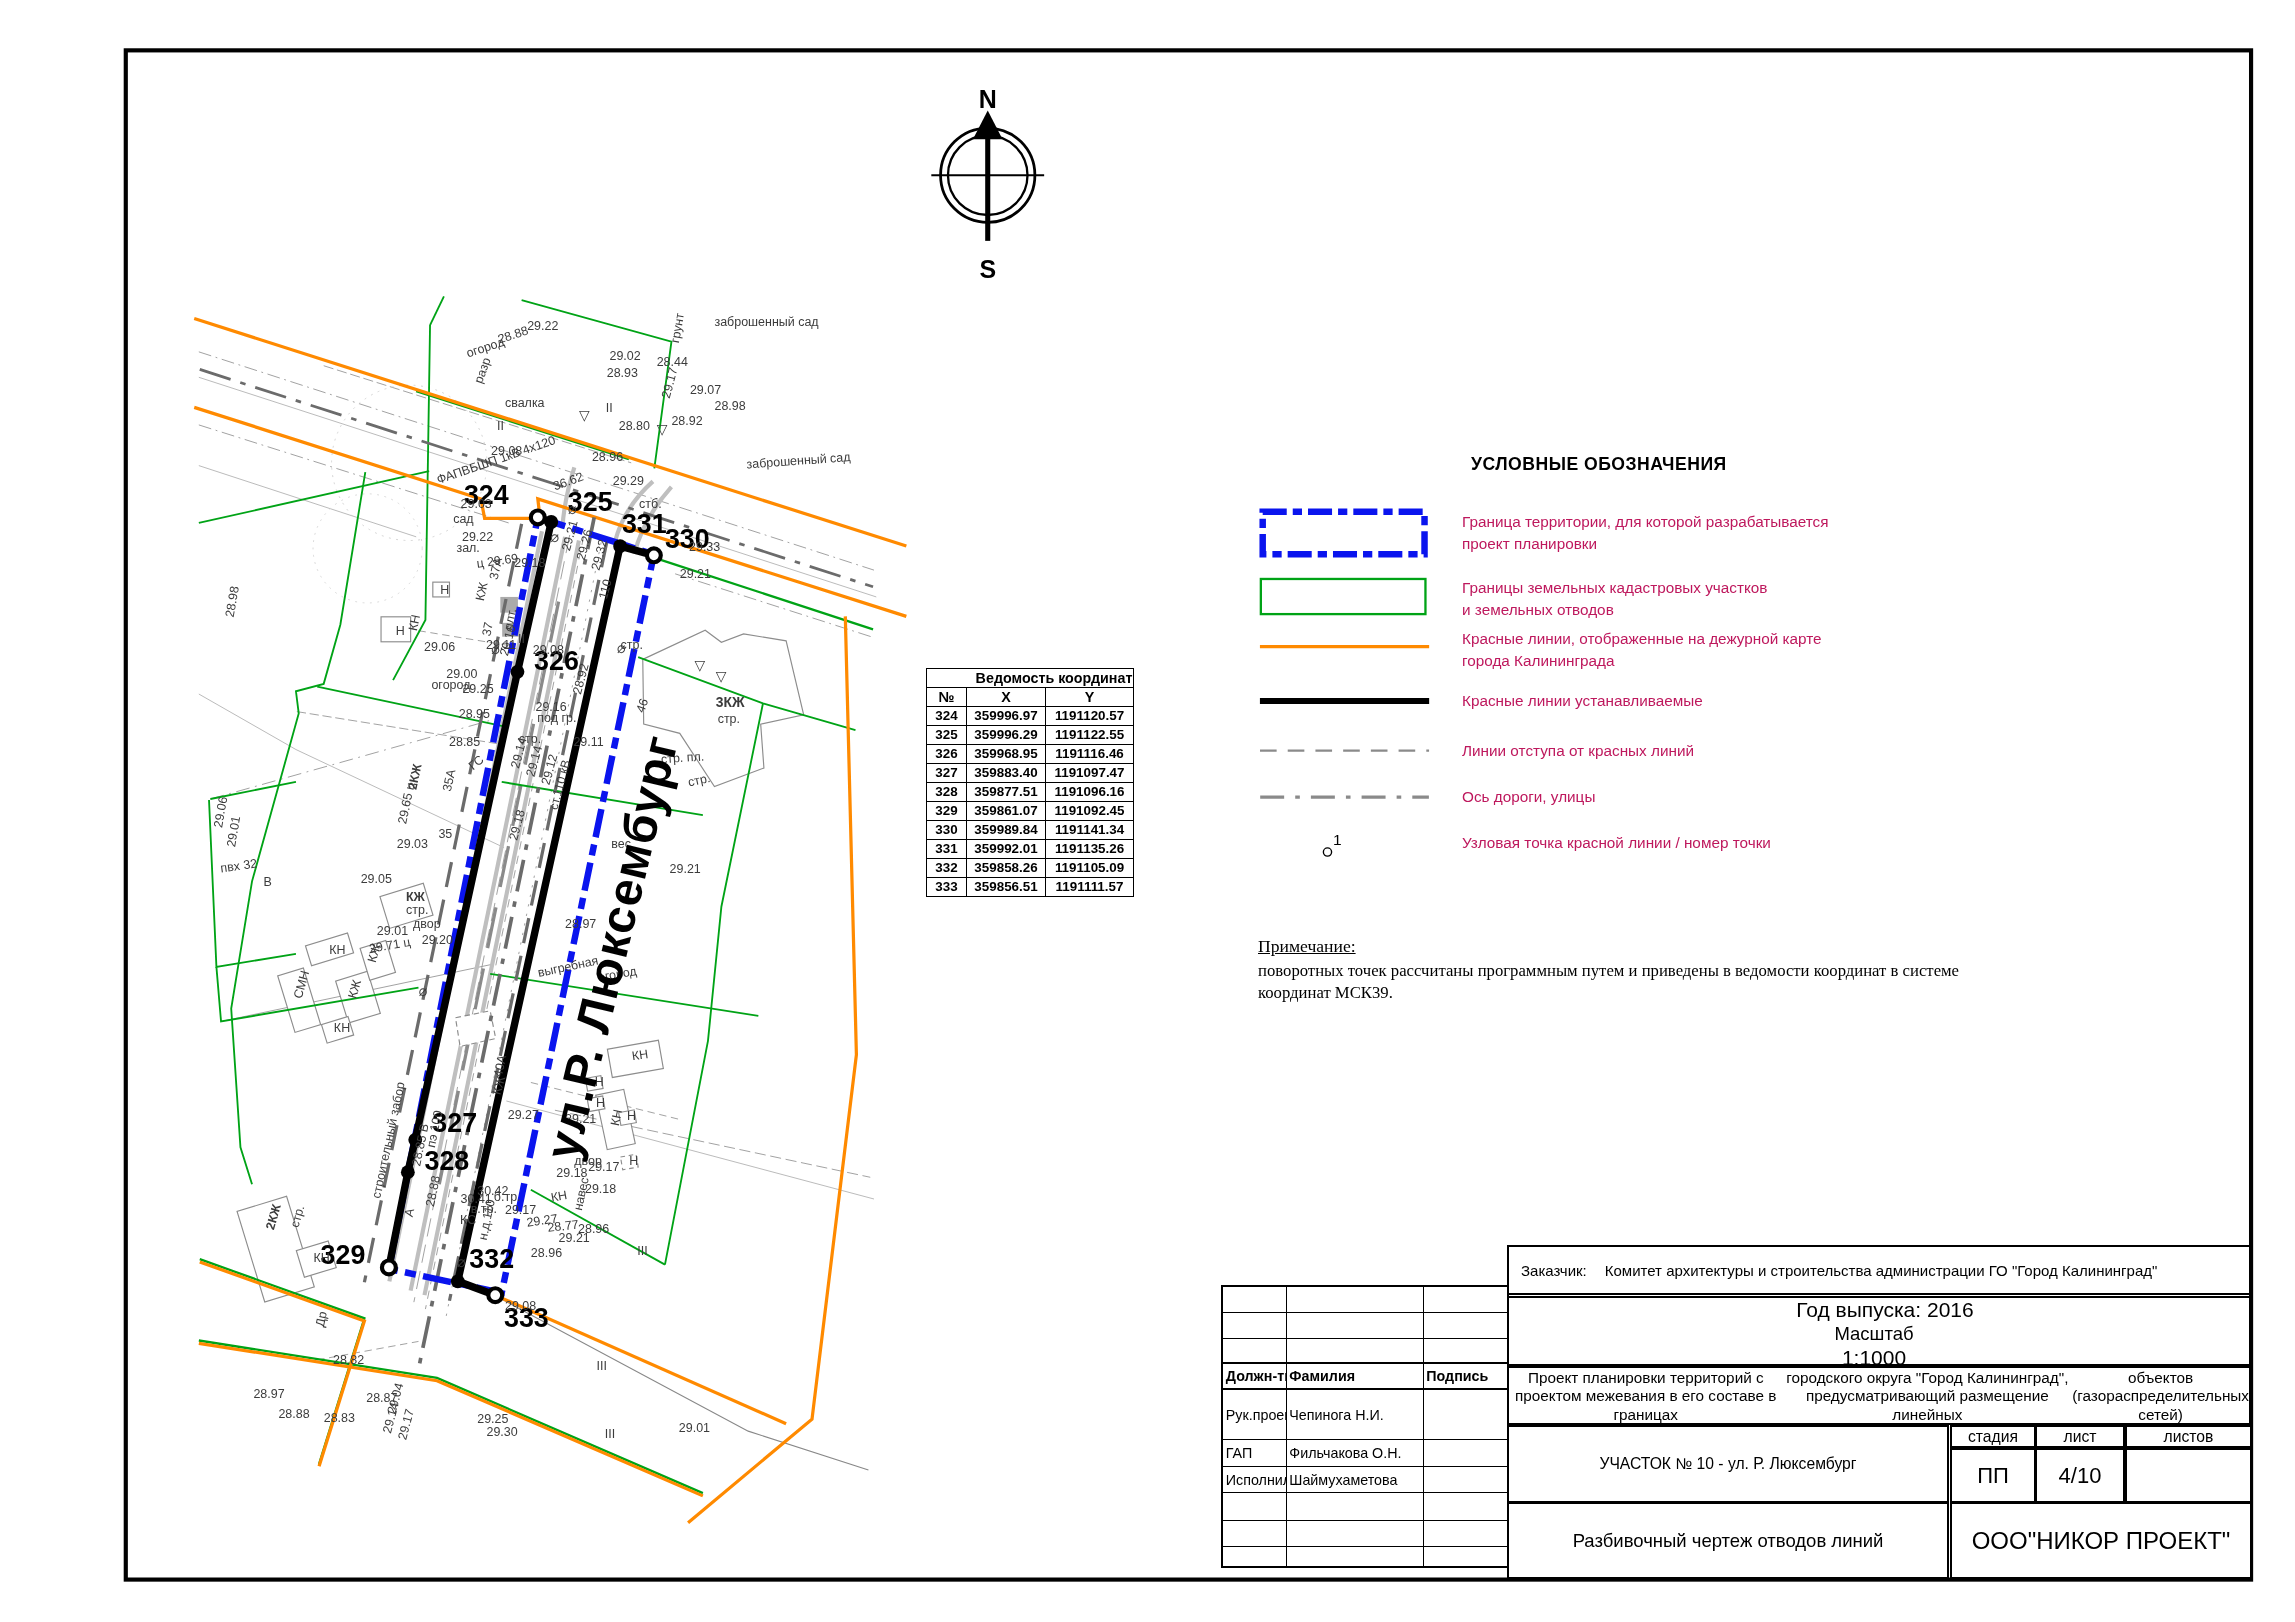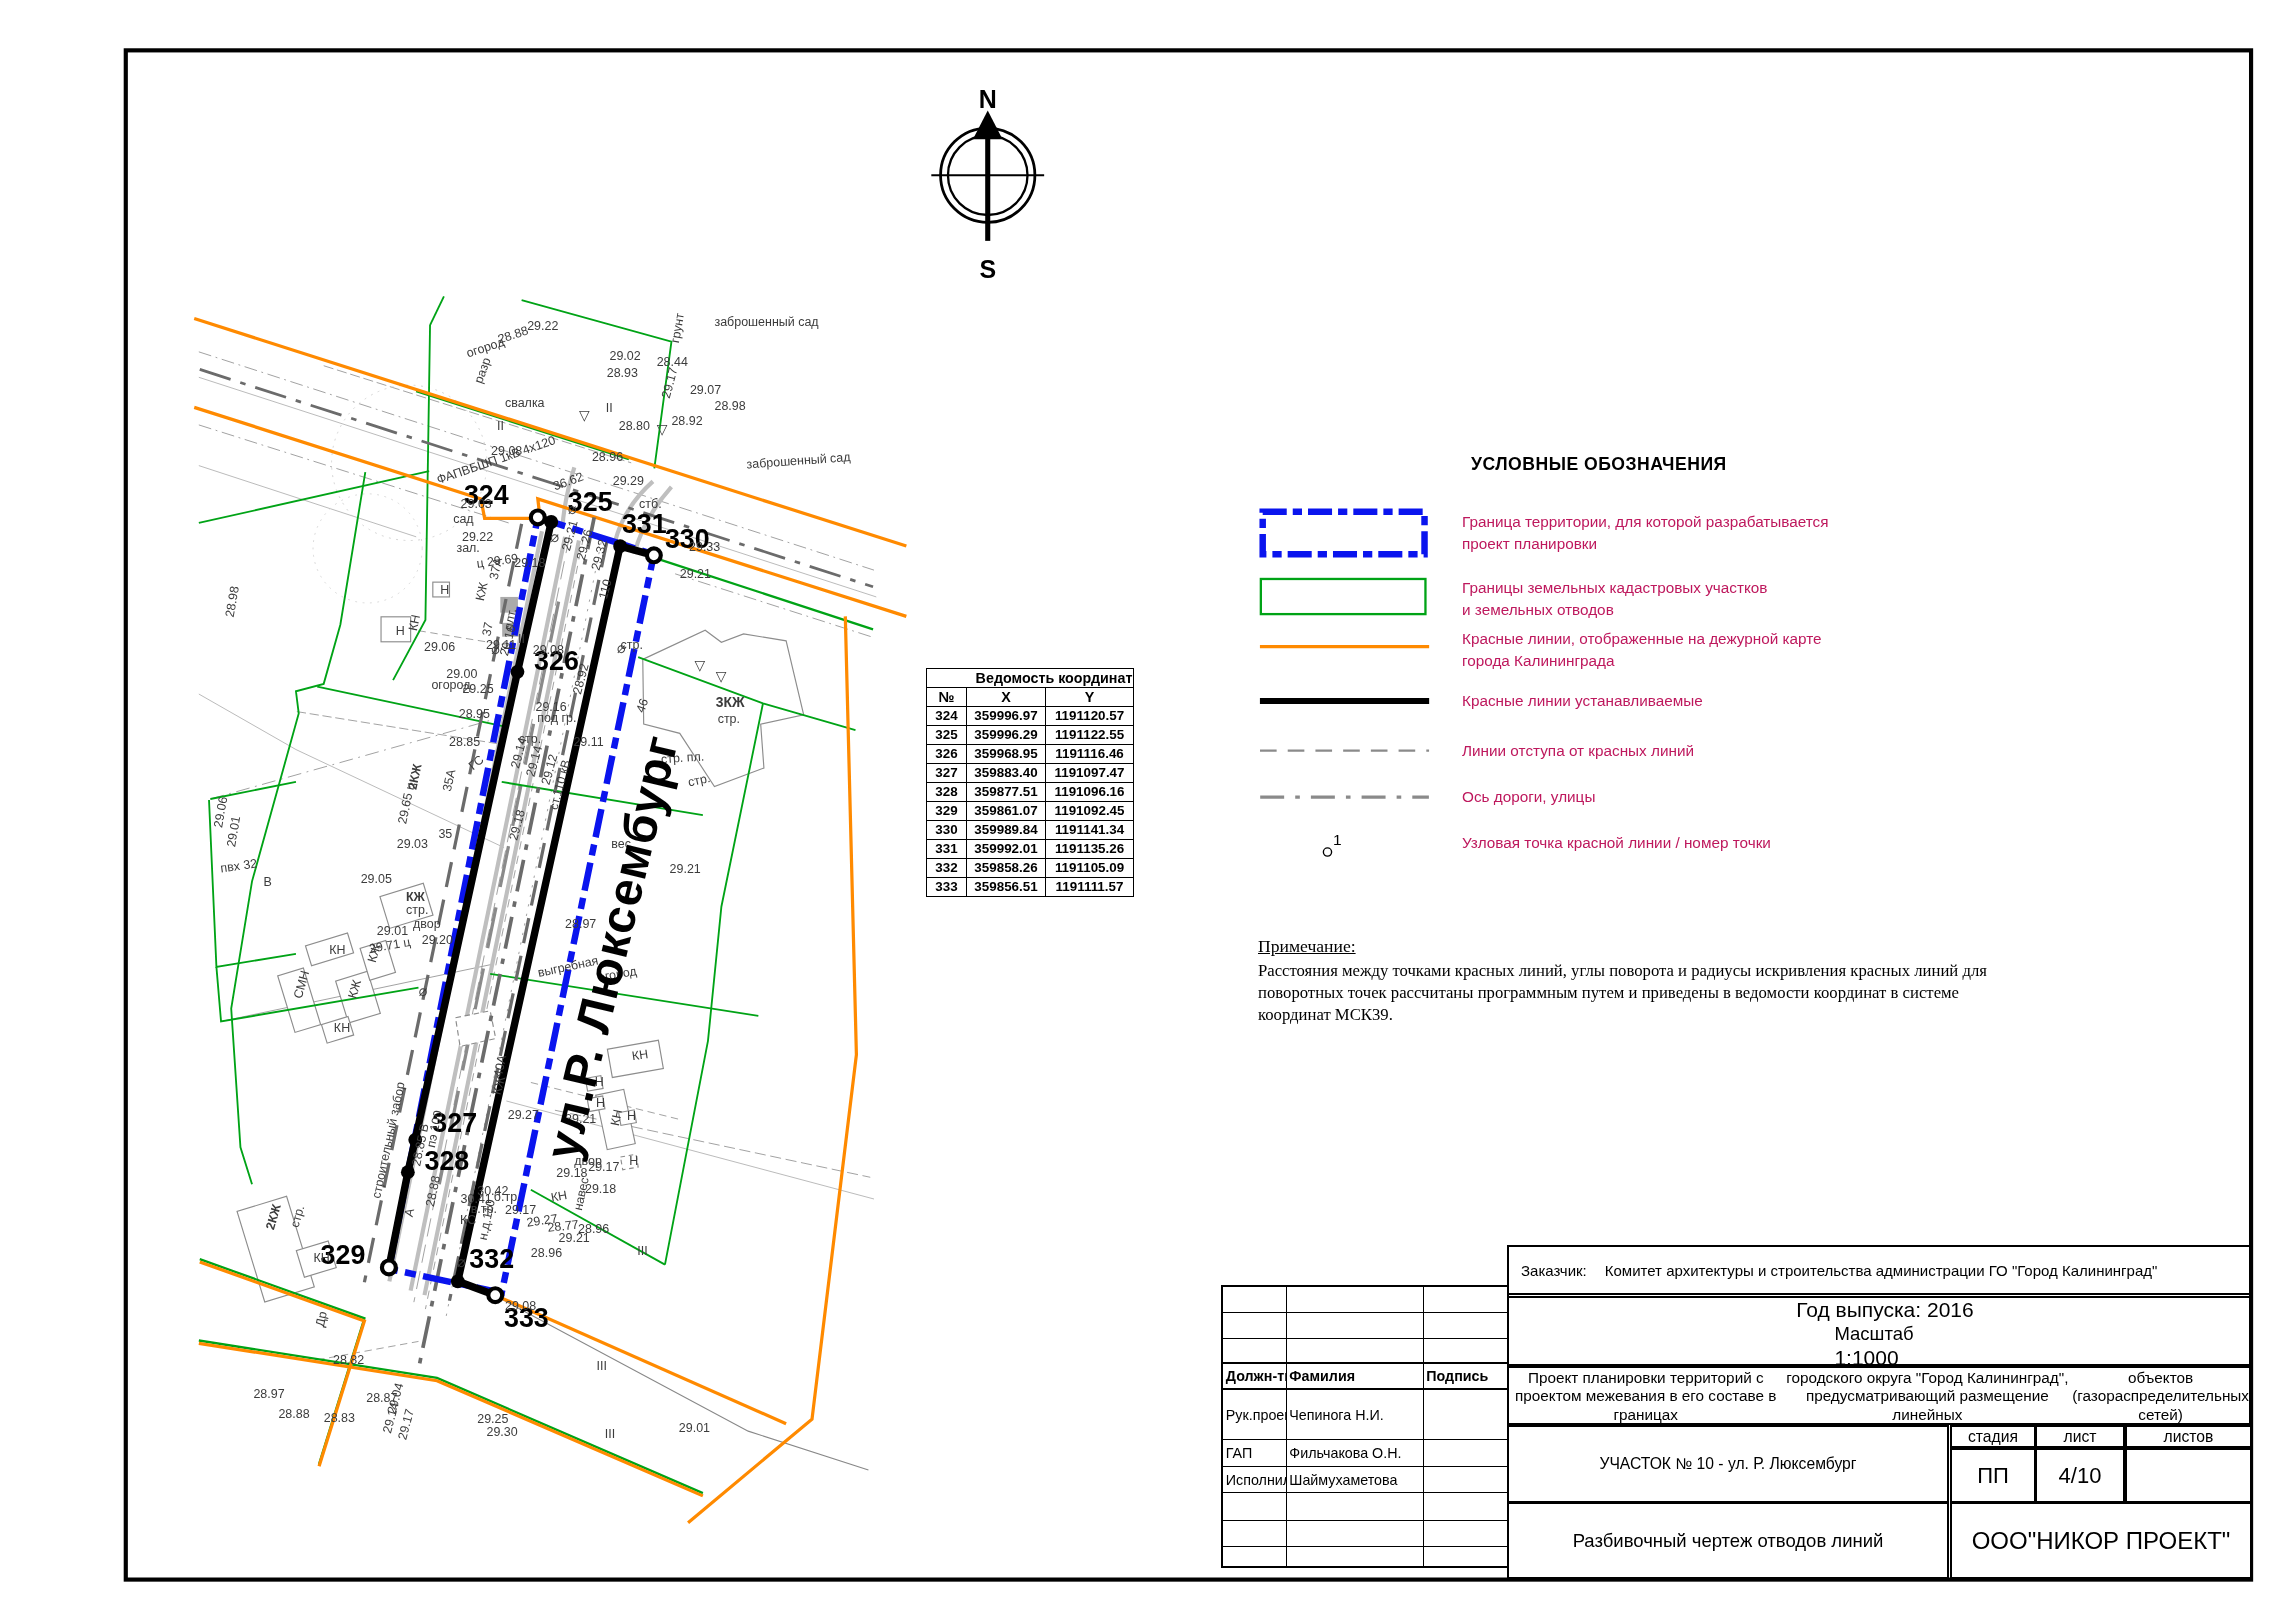--- a/index.html
+++ b/index.html
@@ -27,21 +27,21 @@
   .coord .head th{height:18.5px;font-size:14.3px;}
   .coord table{border:1.9px solid #000;}
   
   .tb{border:2.3px solid #000;background:#fff;}
   .cell-c{display:flex;align-items:center;justify-content:center;text-align:center;}
   .customer{left:1507px;top:1245px;width:744px;height:50px;display:flex;align-items:center;padding-left:12px;}
   .customer .lab{font-size:15px;margin-right:18px;}
   .customer .val{font-size:15px;}
   .yearrow{left:1507px;top:1296px;width:744px;height:70px;display:flex;align-items:center;flex-direction:column;}
   .yearrow .year{font-size:21px;padding-left:12px;flex:1;}
-  .yearrow .scale{font-size:18.5px;padding-right:10px;line-height:24px;}
+  .yearrow .scale{font-size:18.5px;text-align:center;padding-right:10px;line-height:24px;}
   .desc{left:1507px;top:1366px;width:744px;height:59px;font-size:15.3px;line-height:18.5px;padding-top:1.9px;}
   .site{left:1507px;top:1425px;width:442px;height:78px;font-size:15.7px;}
   .drawing{left:1507px;top:1502px;width:442px;height:77px;font-size:18.5px;}
   .company{left:1950px;top:1502px;width:302px;height:77px;font-size:24px;font-weight:500;}
   .sh{height:23px;top:1425px;font-size:15.7px;}
   .sv{height:55px;top:1448px;font-size:22px;}
   .c1{left:1950px;width:86px;} .c2{left:2035px;width:90px;} .c3{left:2125px;width:127px;}
   .roles{left:1221px;top:1285px;}
   .roles table{border-collapse:collapse;table-layout:fixed;width:286px;border:2.3px solid #000;}
   .roles td{border:1.4px solid #000;font-size:14.3px;padding:0 2.8px;vertical-align:middle;overflow:hidden;white-space:nowrap;}
@@ -428,21 +428,20 @@
     <circle cx="22" cy="46" r="9" fill="#fff" stroke="#000" stroke-width="3"></circle>
     <text x="34" y="30" font-size="34">1</text>
   </svg>
 </div>
 <div class="abs leg-text" style="top:832px">
   <span style="display:block">Узловая точка красной линии / номер точки</span>
 </div>
 
 <div class="abs note">
   <span class="t">Примечание:</span>
-  <span>Расстояния между точками красных линий, углы поворота и радиусы искривления красных линий для</span>
   <span>поворотных точек рассчитаны программным путем и приведены в ведомости координат в системе</span>
   <span>координат МСК39.</span>
 </div>
 
 <div class="abs coord">
   <table>
     <colgroup>
         <col style="width:40px">
         <col style="width:79px">
         <col style="width:88px">

